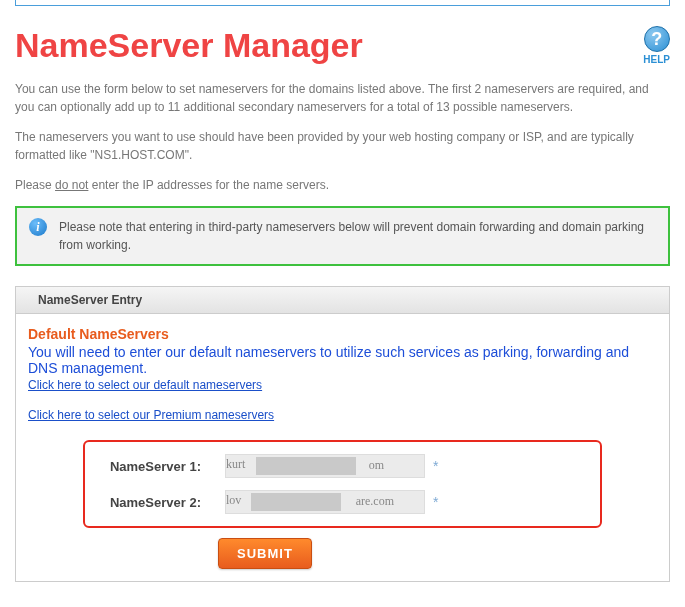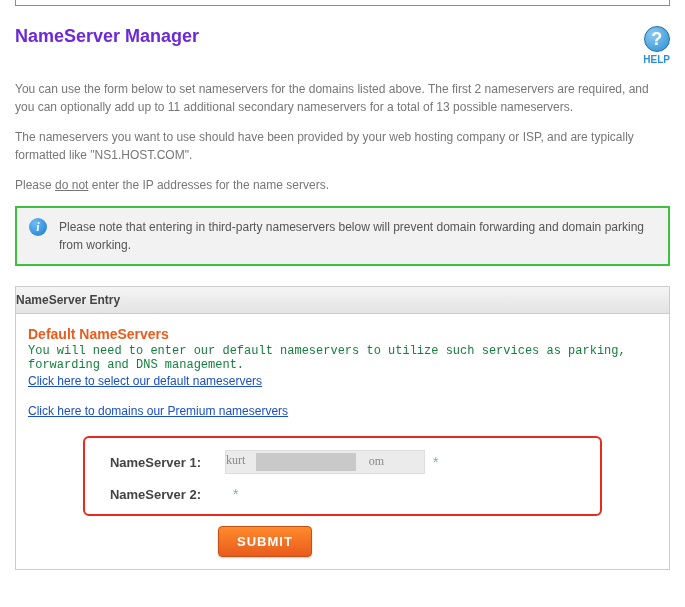--- a/index.html
+++ b/index.html
@@ -1,32 +1,32 @@
 <!DOCTYPE html>
 <html><head>
   <meta charset="utf-8">
   <style>
     * { box-sizing: border-box; margin: 0; padding: 0; }
     body { font-family: Arial, Helvetica, sans-serif; font-size: 12px; color: #555; background: #fff; padding: 0 15px 15px 15px; width: 685px; }
     .top-border { border: 1px solid #4a9edb; height: 6px; margin-bottom: 20px; border-top: none; }
     .header-row { display: flex; justify-content: space-between; align-items: flex-start; margin-bottom: 15px; }
-    h1 { color: #6d28d9; font-size: 18px; font-weight: bold; }
+    h1 { color: #ef4444; font-size: 34px; font-weight: bold; }
     .help { text-align: center; cursor: pointer; }
     .help-icon { width: 26px; height: 26px; background: radial-gradient(circle at 35% 30%, #8dc9f0, #2b8fd4); border-radius: 50%; display: inline-flex; align-items: center; justify-content: center; color: #fff; font-size: 18px; font-weight: bold; border: 1px solid #1c6fa8; }
     .help-text { color: #2b8fd4; font-size: 10px; font-weight: bold; margin-top: 2px; }
     .intro p { color: #777; font-size: 12px; line-height: 1.5; margin-bottom: 12px; }
     .underline { text-decoration: underline; }
     .notice-box { border: 2px solid #3ec13e; background: #f2f2f2; padding: 10px 12px; display: flex; align-items: flex-start; gap: 12px; margin: 8px 0 20px 0; }
     .info-icon { width: 18px; height: 18px; border-radius: 50%; background: radial-gradient(circle at 35% 30%, #6cbdfa, #1a78c9); color: #fff; font-style: italic; font-weight: bold; font-size: 12px; display: flex; align-items: center; justify-content: center; font-family: Georgia, serif; flex-shrink: 0; }
     .notice-text { color: #555; font-size: 12px; line-height: 1.5; }
     .section { border: 1px solid #ccc; }
-    .section-header { background: linear-gradient(#f5f5f5, #e3e3e3); border-bottom: 1px solid #ccc; padding: 6px 0; font-weight: bold; color: #444; font-size: 12px; }
+    .section-header { background: linear-gradient(#f5f5f5, #e3e3e3); border-bottom: 1px solid #ccc; padding: 6px 22px; font-weight: bold; color: #444; font-size: 12px; }
     .section-body { padding: 12px; }
     .default-title { color: #e85c1e; font-weight: bold; font-size: 14px; margin-bottom: 2px; }
-    .default-desc { color: #15803d; font-size: 12px; margin-bottom: 2px; font-family: Liberation Mono, monospace; }
+    .default-desc { color: #1d4ed8; font-size: 14px; margin-bottom: 2px; }
     .link { color: #1a4fc9; text-decoration: underline; cursor: pointer; font-size: 12px; display: inline-block; }
     .link-block { margin-bottom: 18px; }
     .ns-box { border: 2px solid #e8291e; border-radius: 6px; margin: 0 55px 8px 55px; padding: 12px 20px 8px 20px; }
     .ns-row { display: flex; align-items: center; margin-bottom: 12px; }
     .ns-label { width: 120px; text-align: right; font-weight: bold; color: #444; font-size: 13px; padding-right: 24px; }
     .ns-input { width: 200px; height: 24px; background: #ebebeb; border: 1px solid #ddd; padding: 2px 0; font-size: 12px; color: #888; position: relative; font-family: Liberation Serif, serif; }
     .blur-strip { position: absolute; top: 2px; left: 30px; height: 18px; width: 100px; background: #c9c9c9; }
     .req { color: #7faad4; font-size: 14px; margin-left: 8px; }
     .add-link { margin: 6px 0 20px 0; }
     .submit-wrap { text-align: left; padding-left: 190px; margin-top: 10px; }
@@ -57,34 +57,39 @@
   <div class="info-icon">i</div>
   <div class="notice-text">Please note that entering in third-party nameservers below will prevent domain forwarding and domain parking from working.</div>
 </div>
 
 <div class="section">
   <div class="section-header">NameServer Entry</div>
   <div class="section-body">
     <div class="default-title">Default NameServers</div>
     <div class="default-desc">You will need to enter our default nameservers to utilize such services as parking, forwarding and DNS management.</div>
     <div><a class="link">Click here to select our default nameservers</a></div>
-    <div class="link-block" style="margin-top:16px;"><a class="link">Click here to domains our Premium nameservers</a></div>
+    <div class="link-block" style="margin-top:16px;"><a class="link">Click here to select our Premium nameservers</a></div>
 
     <div class="ns-box">
       <div class="ns-row">
         <div class="ns-label">NameServer 1:</div>
         <div class="ns-input">
           <span>kurt</span>
           <div class="blur-strip"></div>
           <span style="position:absolute; right:40px; top:3px;">om</span>
         </div>
         <span class="req">*</span>
       </div>
       <div class="ns-row" style="margin-bottom:4px;">
         <div class="ns-label">NameServer 2:</div>
+        <div class="ns-input">
+          <span>lov</span>
+          <div class="blur-strip" style="left:25px; width:90px;"></div>
+          <span style="position:absolute; right:30px; top:3px;">are.com</span>
+        </div>
         <span class="req">*</span>
       </div>
     </div>
 
 
     <div class="submit-wrap">
       <button class="submit-btn">SUBMIT</button>
     </div>
   </div>
 </div>

